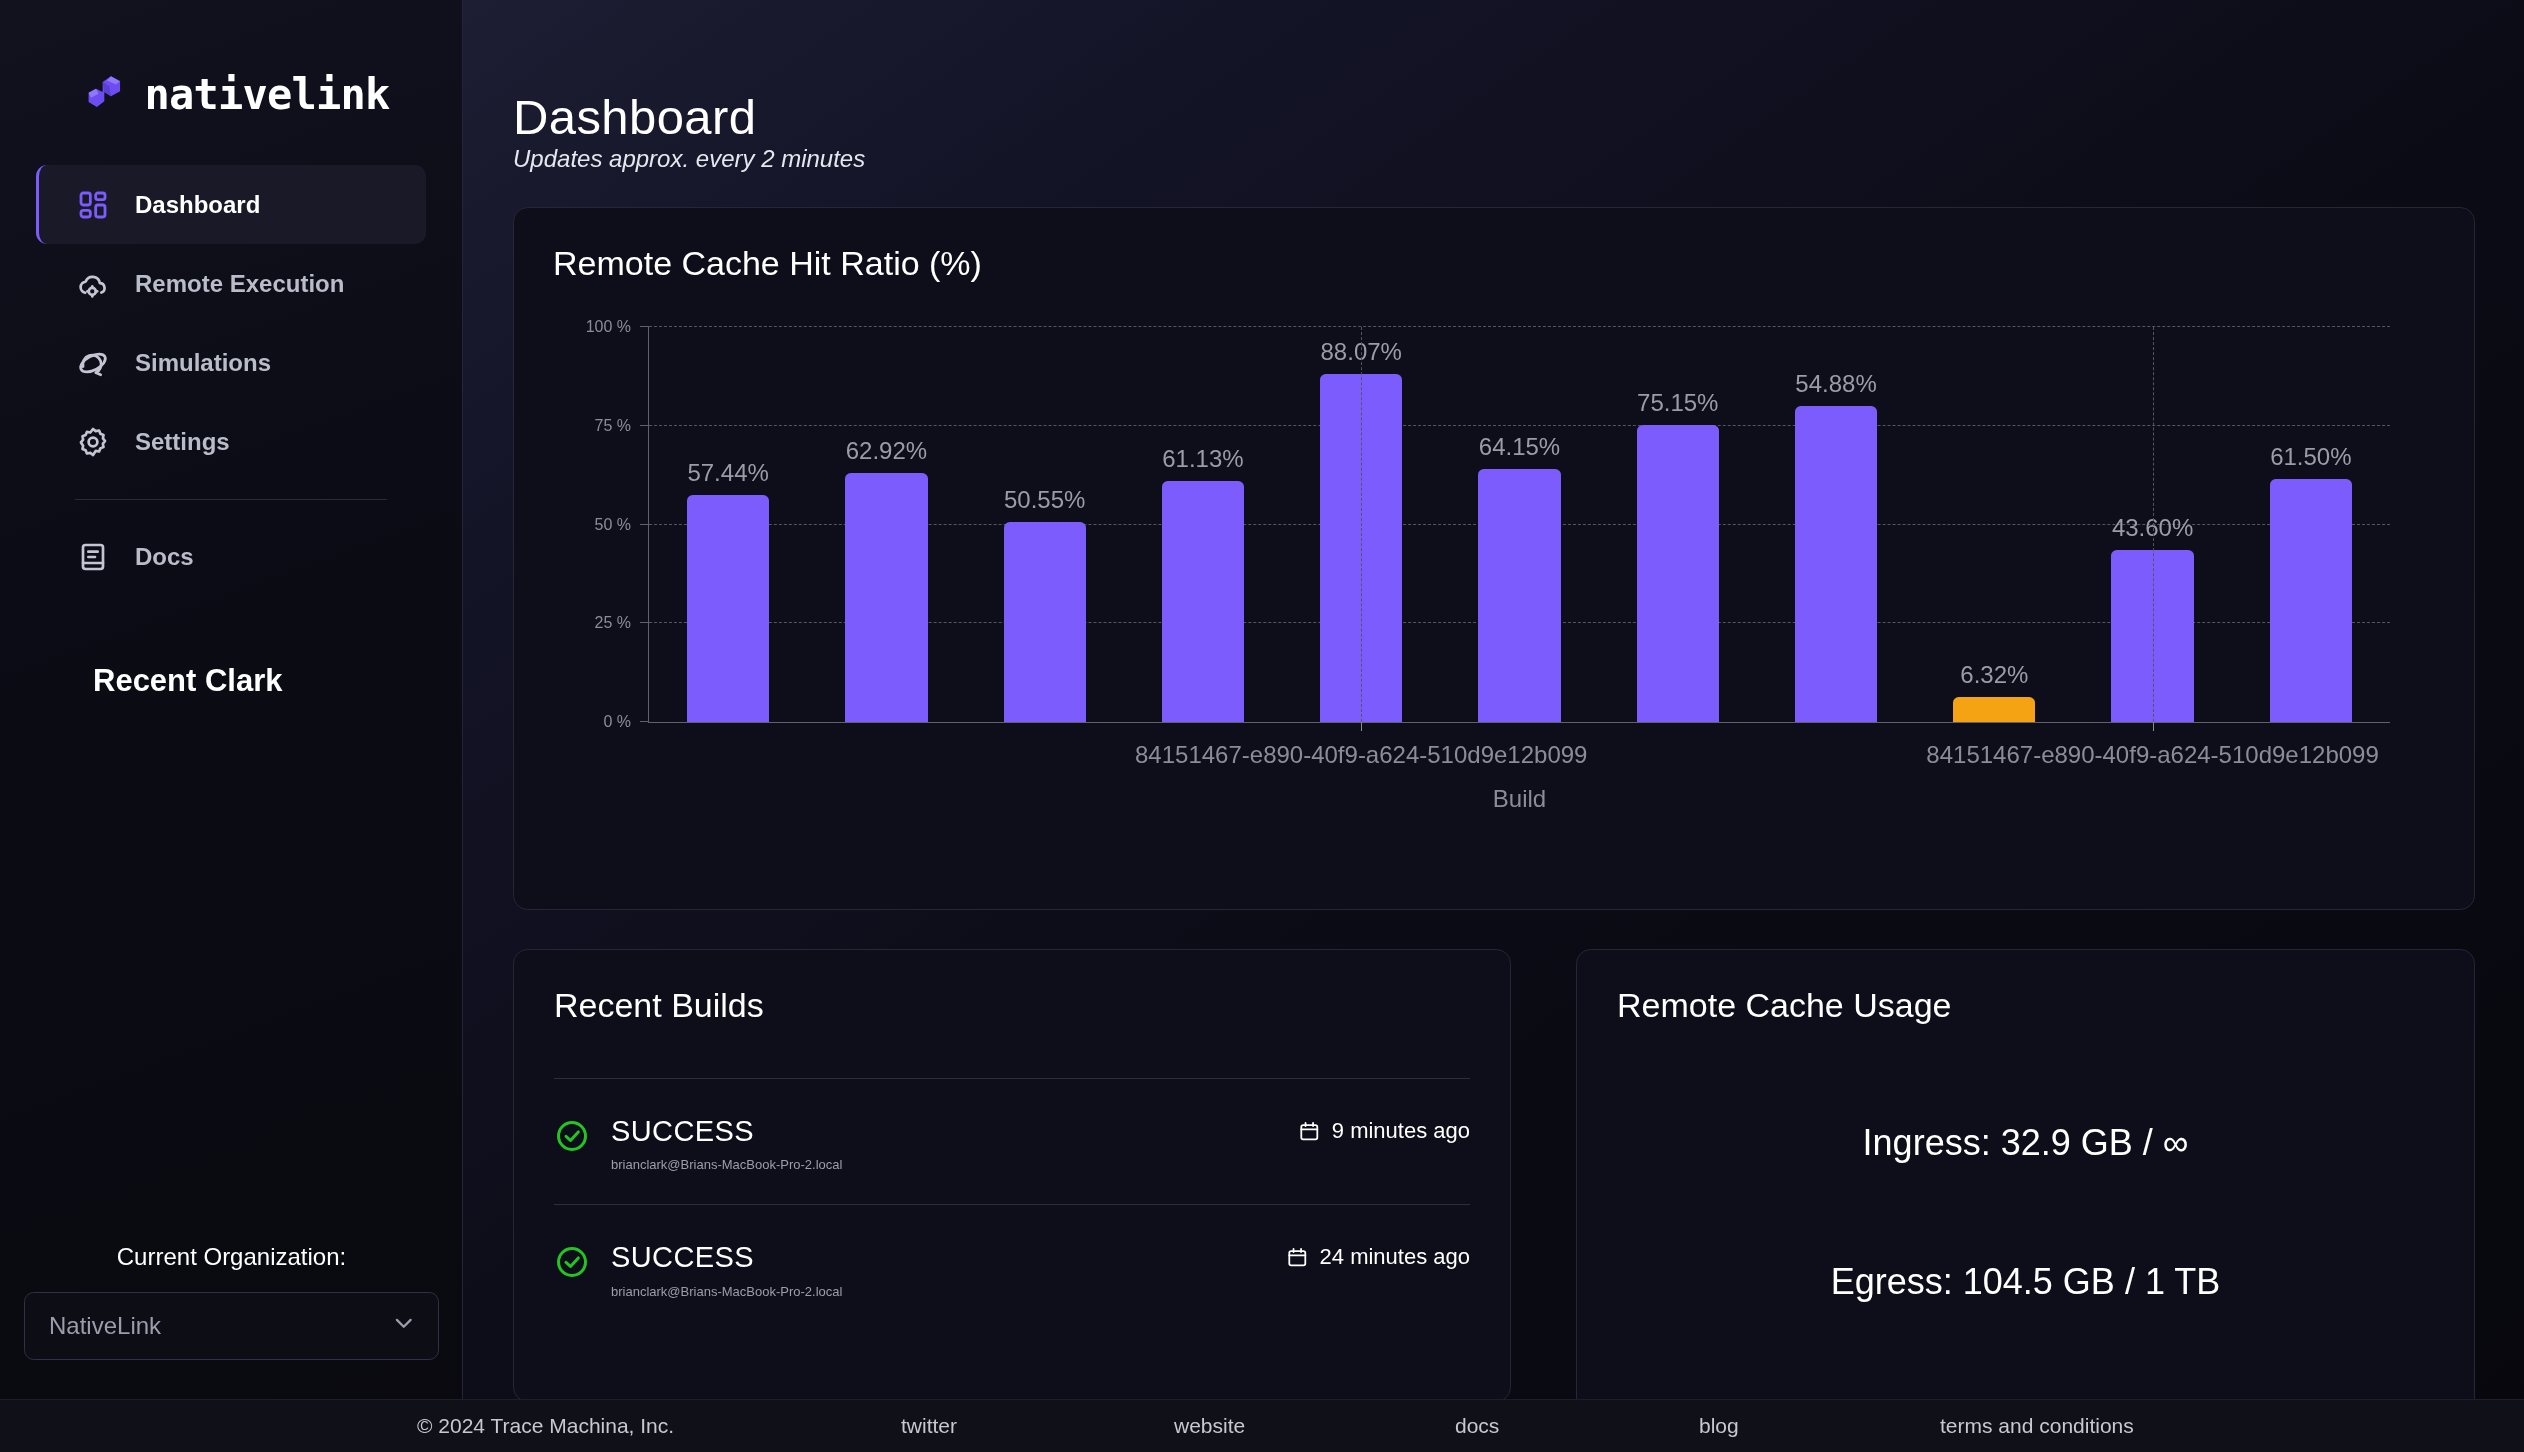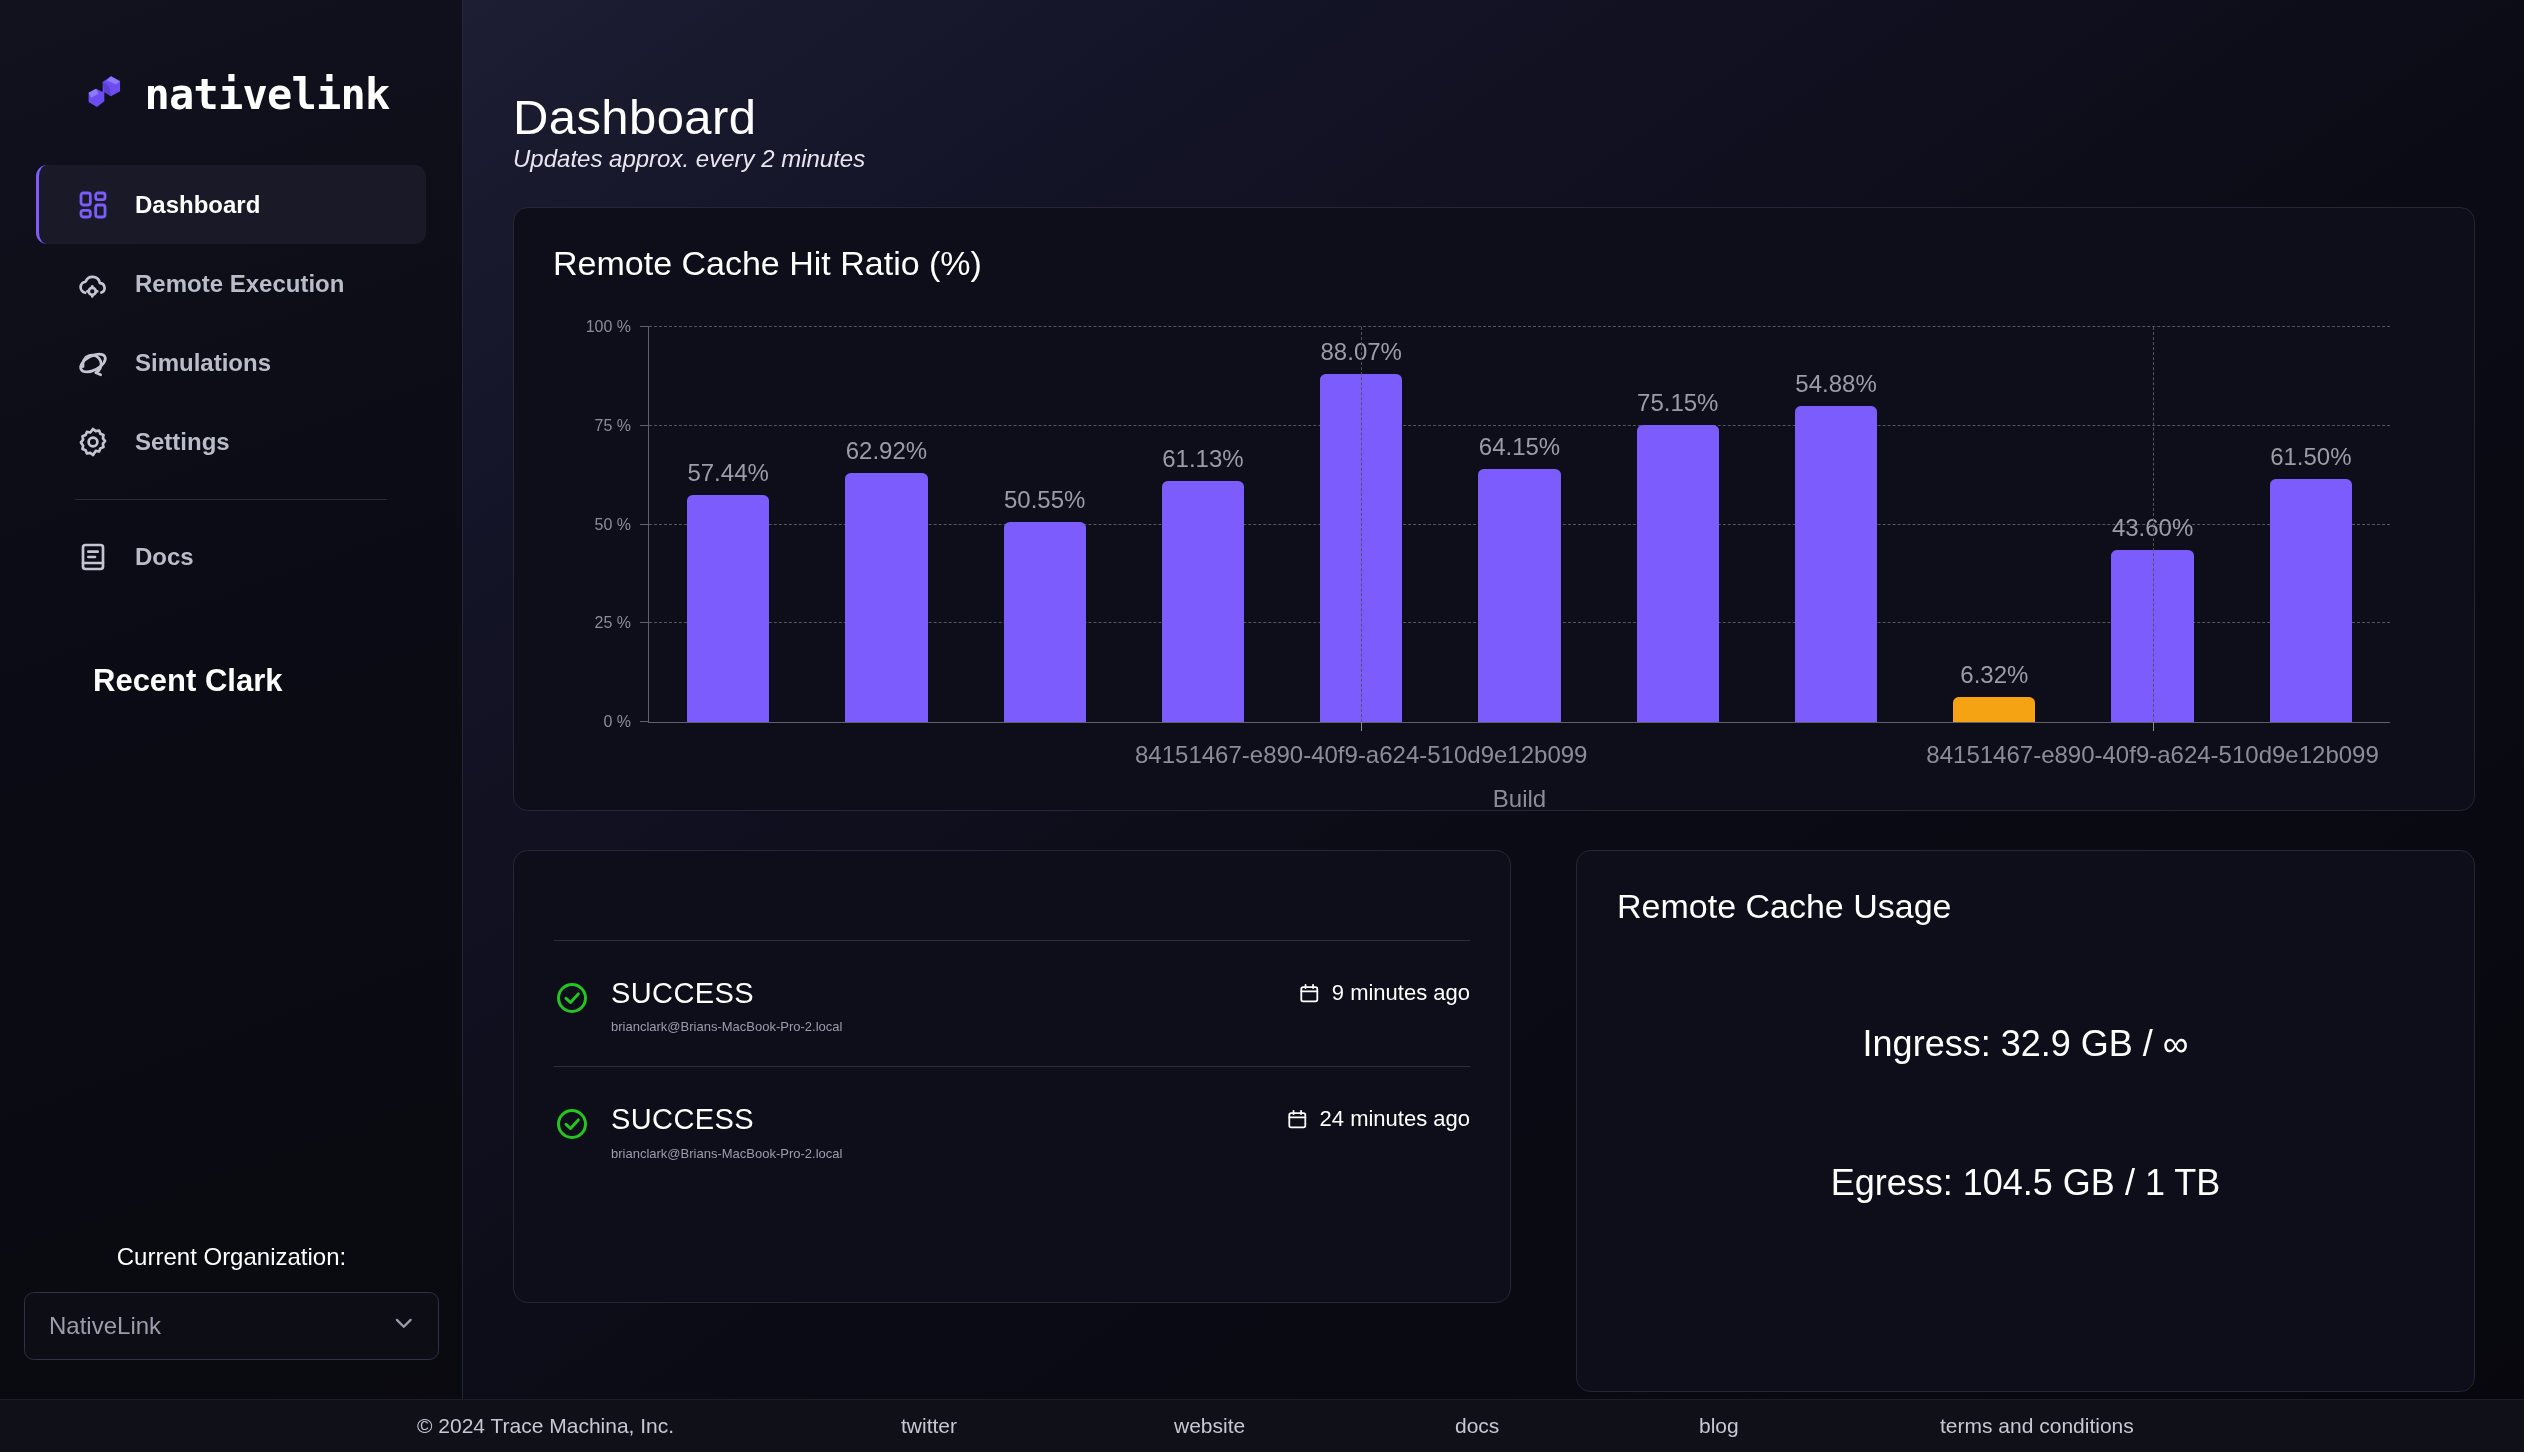--- a/index.html
+++ b/index.html
@@ -66,21 +66,21 @@
 
   .card {
     background: #0e0e1a;
     border: 0.8px solid #262637;
     border-radius: 14.6px;
     position: relative;
   }
   .card-title { color: #ffffff; font-size: 34px; font-weight: 400; }
 
   
-  #chart-card { margin-top: 34px; height: 604px; padding: 36px 39px 0 39px; }
+  #chart-card { margin-top: 34px; height: 703px; padding: 36px 39px 0 39px; }
   #chart-wrap { position: relative; margin-top: 36px; height: 453px; }
 
   .y-label { position: absolute; right: 100%; transform: translateY(-50%); margin-right: 18px;
              color: #8a8d99; font-size: 16px; white-space: nowrap; }
   .plot { position: absolute; left: 95px; right: 45px; top: 8px; bottom: 49px;
           border-left: 0.8px solid #5f616e; border-bottom: 0.8px solid #5f616e; }
   .hgrid { position: absolute; left: 0; right: 0; border-top: 0.8px dashed #53555f; }
   .vgrid { position: absolute; top: 0; bottom: 0; border-left: 0.8px dashed #53555f; }
   .tick { position: absolute; left: -9px; width: 9px; border-top: 0.8px solid #5f616e; }
   .xtick { position: absolute; bottom: -9px; height: 9px; border-left: 0.8px solid #8a8d99; }
@@ -265,20 +265,21 @@
             <div class="xtick" style="left: 86.3636%;"></div>
             <div class="x-cat" style="left: 86.3636%; bottom: -47px;">84151467-e890-40f9-a624-510d9e12b099</div>
             <div class="x-axis-title" style="bottom: -91px;">Build</div>
           </div>
       </div>
     </section>
 
     <div id="bottom-row">
 
       <section class="card" id="builds-card">
+        <div class="card-title">Recent Builds</div>
         <div class="builds-rule"></div>
         <div id="builds-list">
             <div class="build-row">
               <div class="build-left">
                 <span class="check-ico"><svg viewBox="0 0 24 24" width="36" height="36" fill="none" stroke="#22c522" stroke-width="2" stroke-linecap="round" stroke-linejoin="round">
                     <circle cx="12" cy="12" r="9"></circle>
                     <polyline points="8 12.2 11 15 16.2 9.3"></polyline>
                   </svg></span>
                 <span>
                   <div class="build-status">SUCCESS</div>

